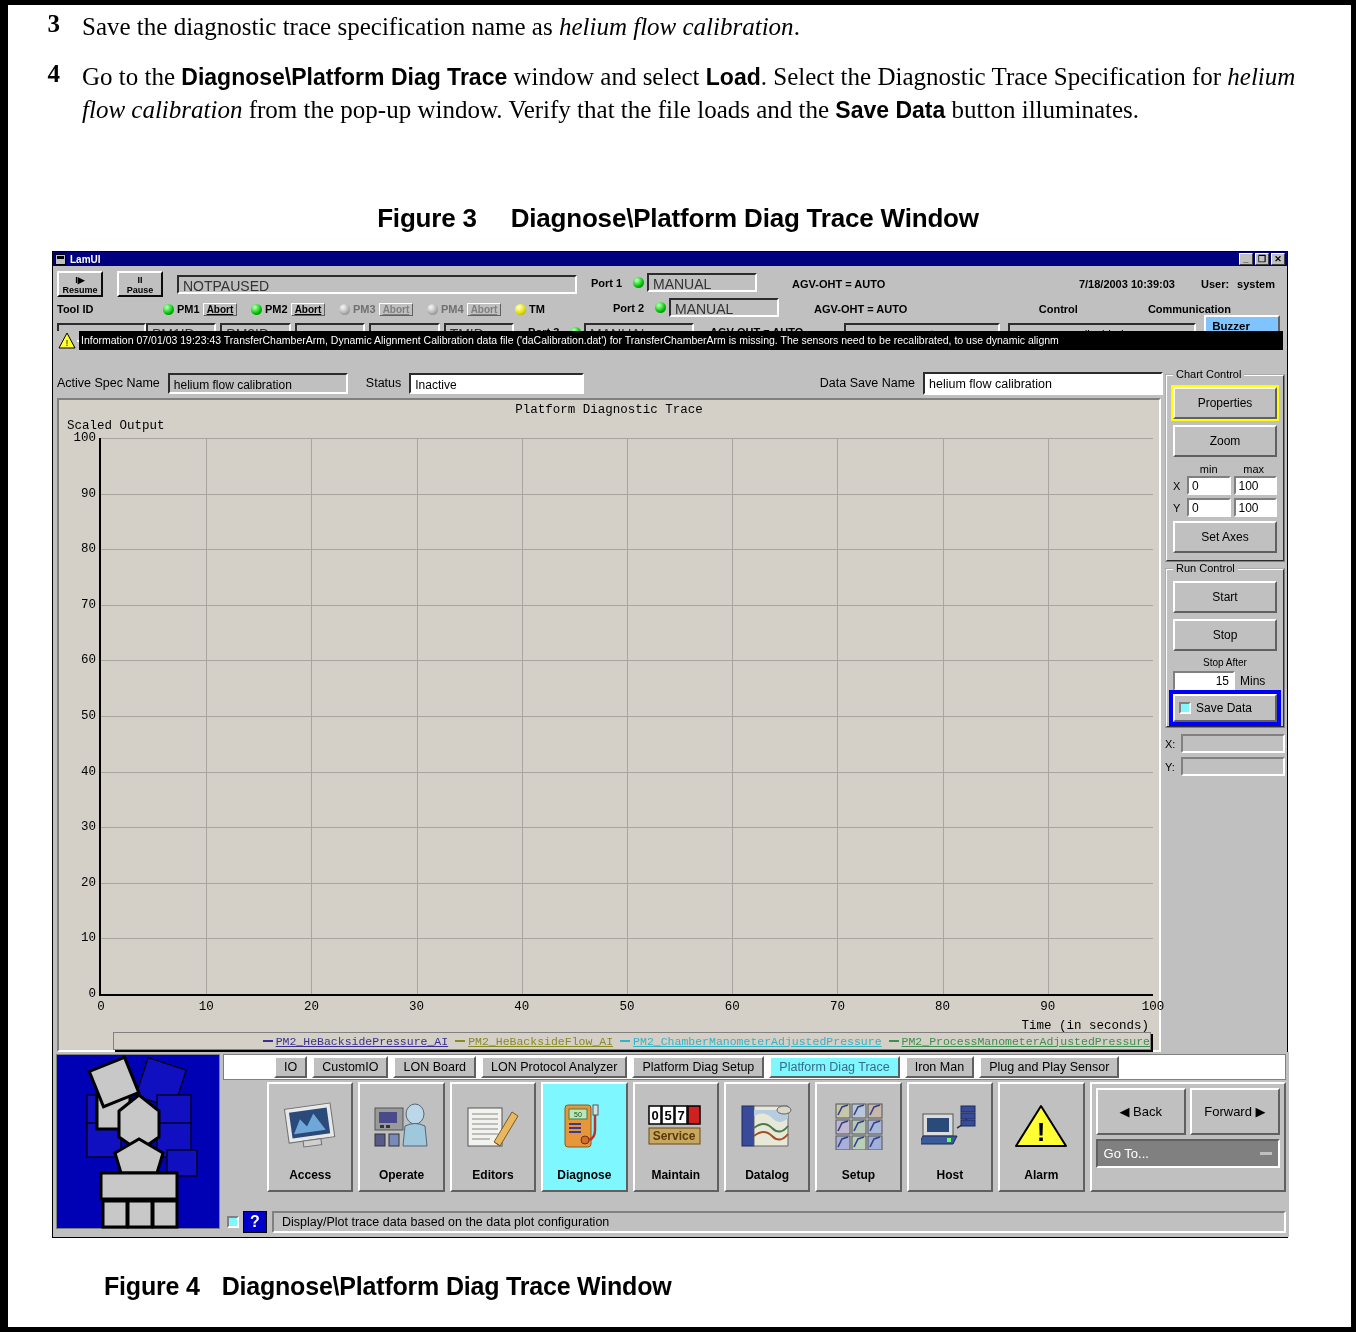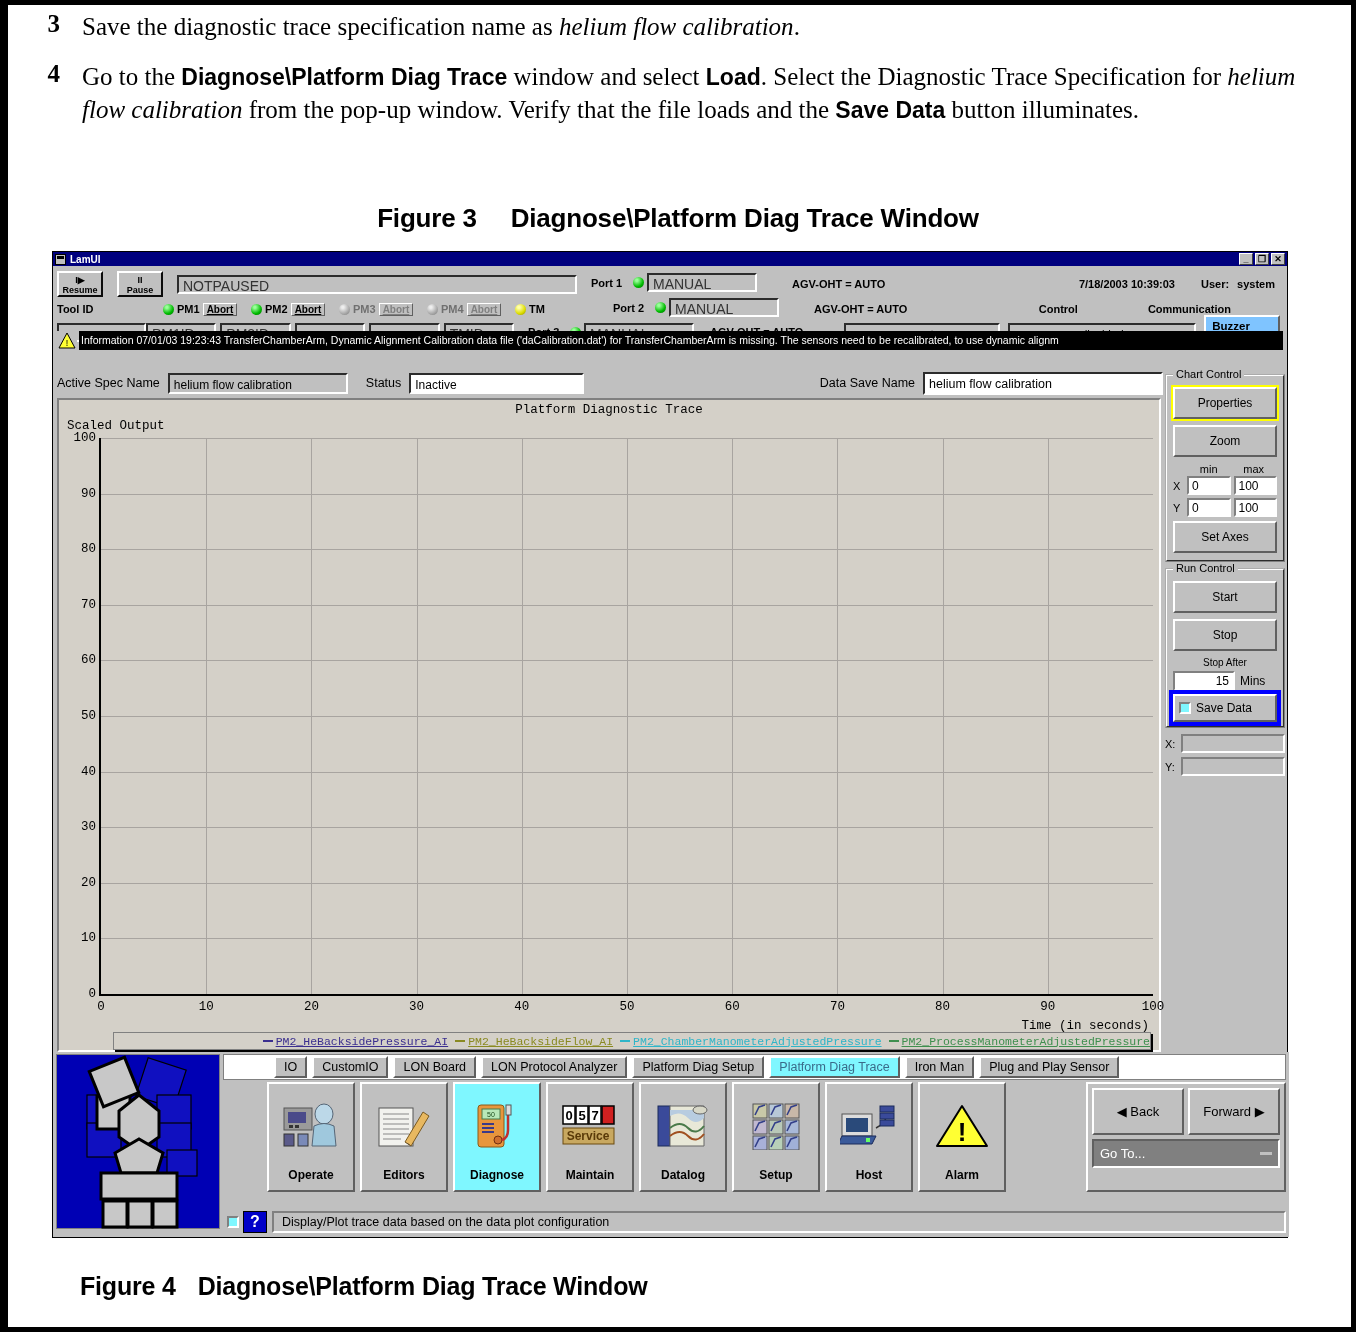--- a/index.html
+++ b/index.html
@@ -32,21 +32,21 @@
   .step3{ position:absolute; left:30px; top:10px; }
   .step4{ position:absolute; left:30px; top:60px; }
   .it{ font-style:italic; }
   .bd{ font-family:"Liberation Sans", sans-serif; font-weight:bold; font-size:23px;}
   .fig-cap{
     position:absolute; width:1356px; text-align:center;
     font-family:"Liberation Sans", sans-serif; font-weight:bold; font-size:26px;
     letter-spacing:-0.2px;
   }
   .fig3{ top:203px; }
-  .fig4{ top:1272px; text-align:left; padding-left:80px; font-size:25px;}
+  .fig4{ top:1272px; text-align:left; padding-left:104px; font-size:25px;}
   .fig-cap .gap{ display:inline-block; width:34px; }
 
   
   #app{
     position:absolute; left:52px; top:251px; width:1236px; height:987px;
     background:#c0c0c0; border:1px solid #000;
     font-family:"Liberation Sans", sans-serif;
   }
   .titlebar{
     height:14px; background:#00007e; display:flex; align-items:center;
@@ -594,20 +594,33 @@
         <div class="tab">Platform Diag Setup</div>
         <div class="tab active">Platform Diag Trace</div>
         <div class="tab">Iron Man</div>
         <div class="tab">Plug and Play Sensor</div>
       </div>
 
     <div class="iconbar" id="iconbar">
         <div class="icobtn">
           <div class="glyph">
             <svg width="58" height="48" viewBox="0 0 58 48">
+              <g transform="rotate(-8 29 24)">
+                <rect x="6" y="4" width="46" height="34" fill="#e8e8e8" stroke="#707070"></rect>
+                <rect x="10" y="8" width="38" height="26" fill="#2a4a7a"></rect>
+                <path d="M12 30 L20 16 L26 24 L34 12 L44 30 Z" fill="#6fa8d8"></path>
+                <rect x="20" y="38" width="18" height="6" fill="#d0d0d0" stroke="#707070"></rect>
+              </g>
+            </svg>
+          </div>
+          <div class="cap">Access</div>
+        </div>
+        <div class="icobtn">
+          <div class="glyph">
+            <svg width="58" height="48" viewBox="0 0 58 48">
               <rect x="2" y="6" width="28" height="22" fill="#9a9a9a" stroke="#555"></rect>
               <rect x="6" y="10" width="18" height="11" fill="#4a4a8a"></rect>
               <rect x="7" y="23" width="4" height="3" fill="#333"></rect>
               <rect x="13" y="23" width="4" height="3" fill="#333"></rect>
               <rect x="2" y="32" width="10" height="12" fill="#5a5a8a" stroke="#333"></rect>
               <rect x="16" y="32" width="10" height="12" fill="#7a8ab8" stroke="#333"></rect>
               <ellipse cx="42" cy="12" rx="9" ry="10" fill="#bcd8e8" stroke="#567"></ellipse>
               <path d="M32 24 q10 -5 20 0 l2 20 h-24 z" fill="#9fc8dd" stroke="#567"></path>
             </svg>
           </div>

